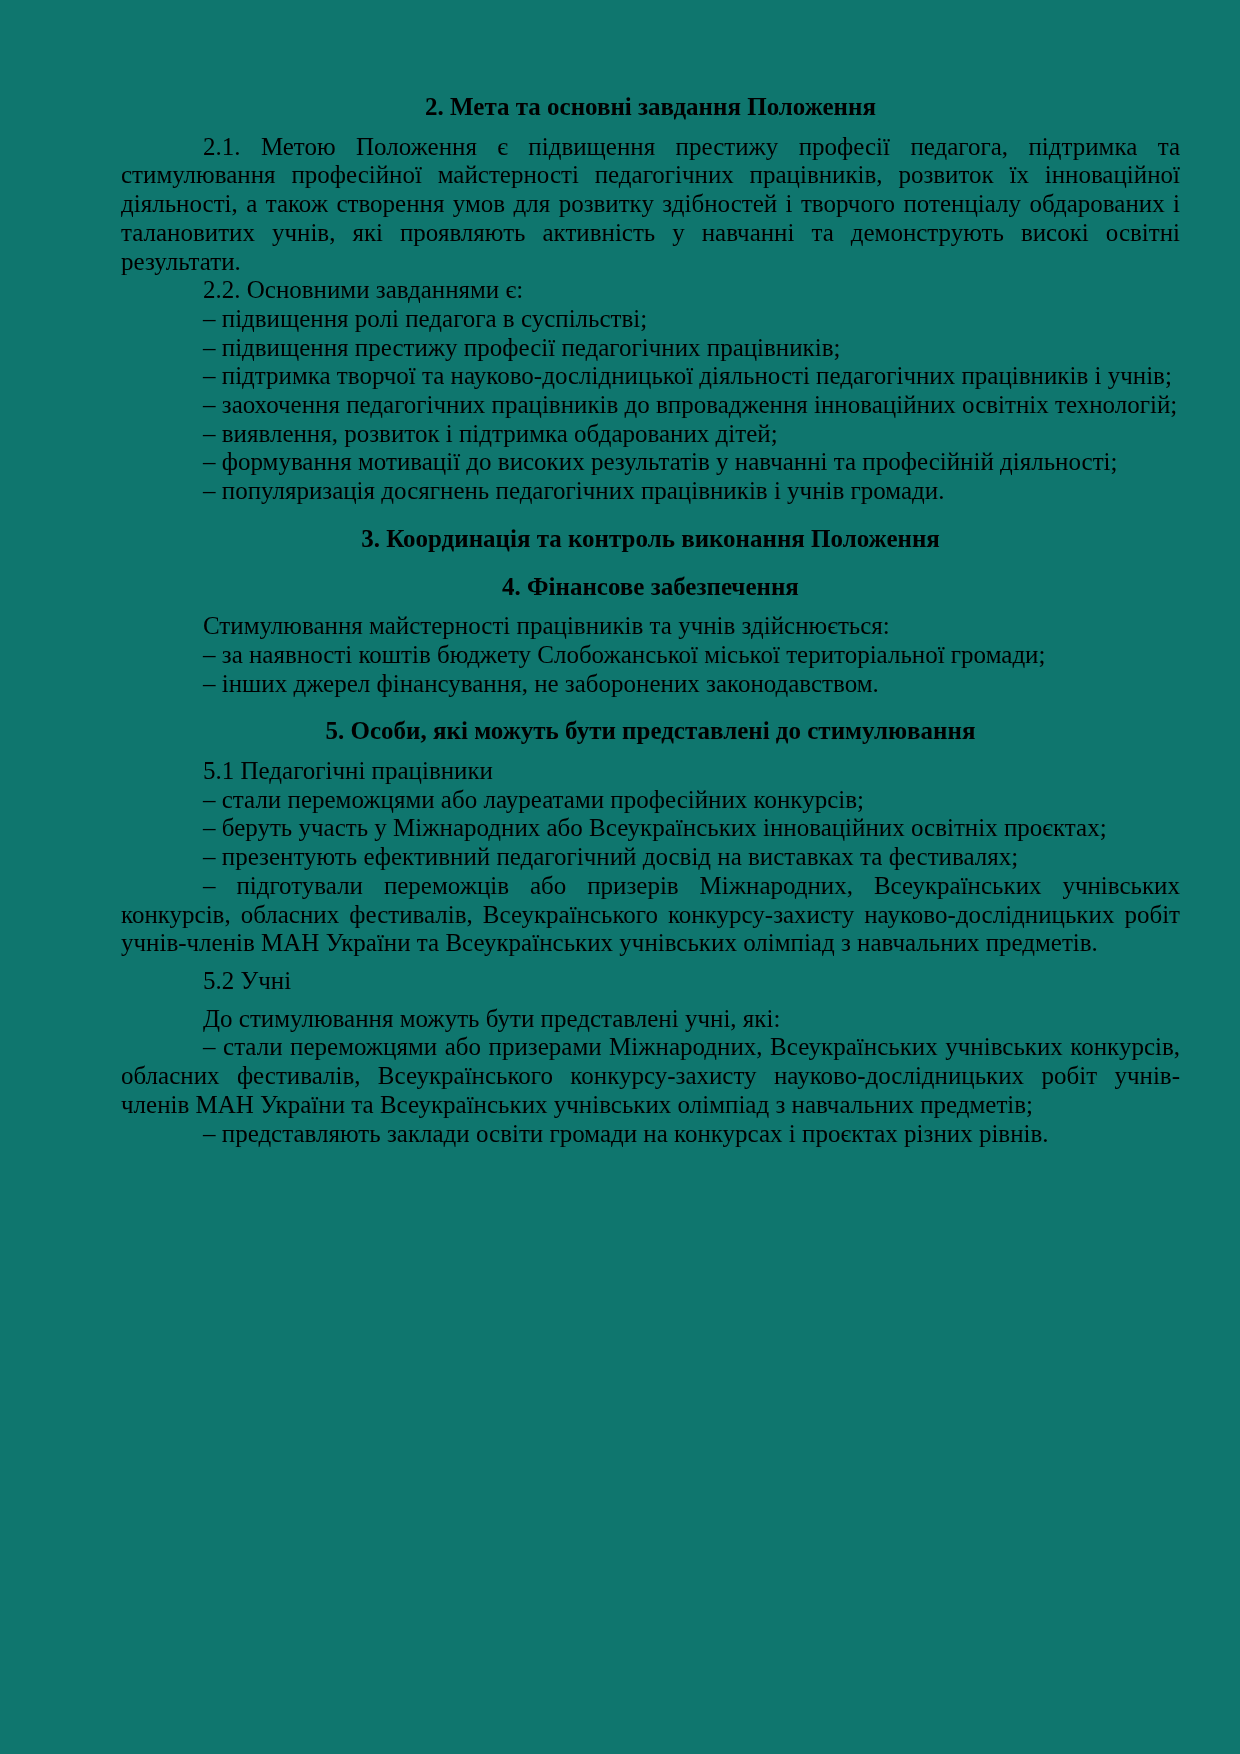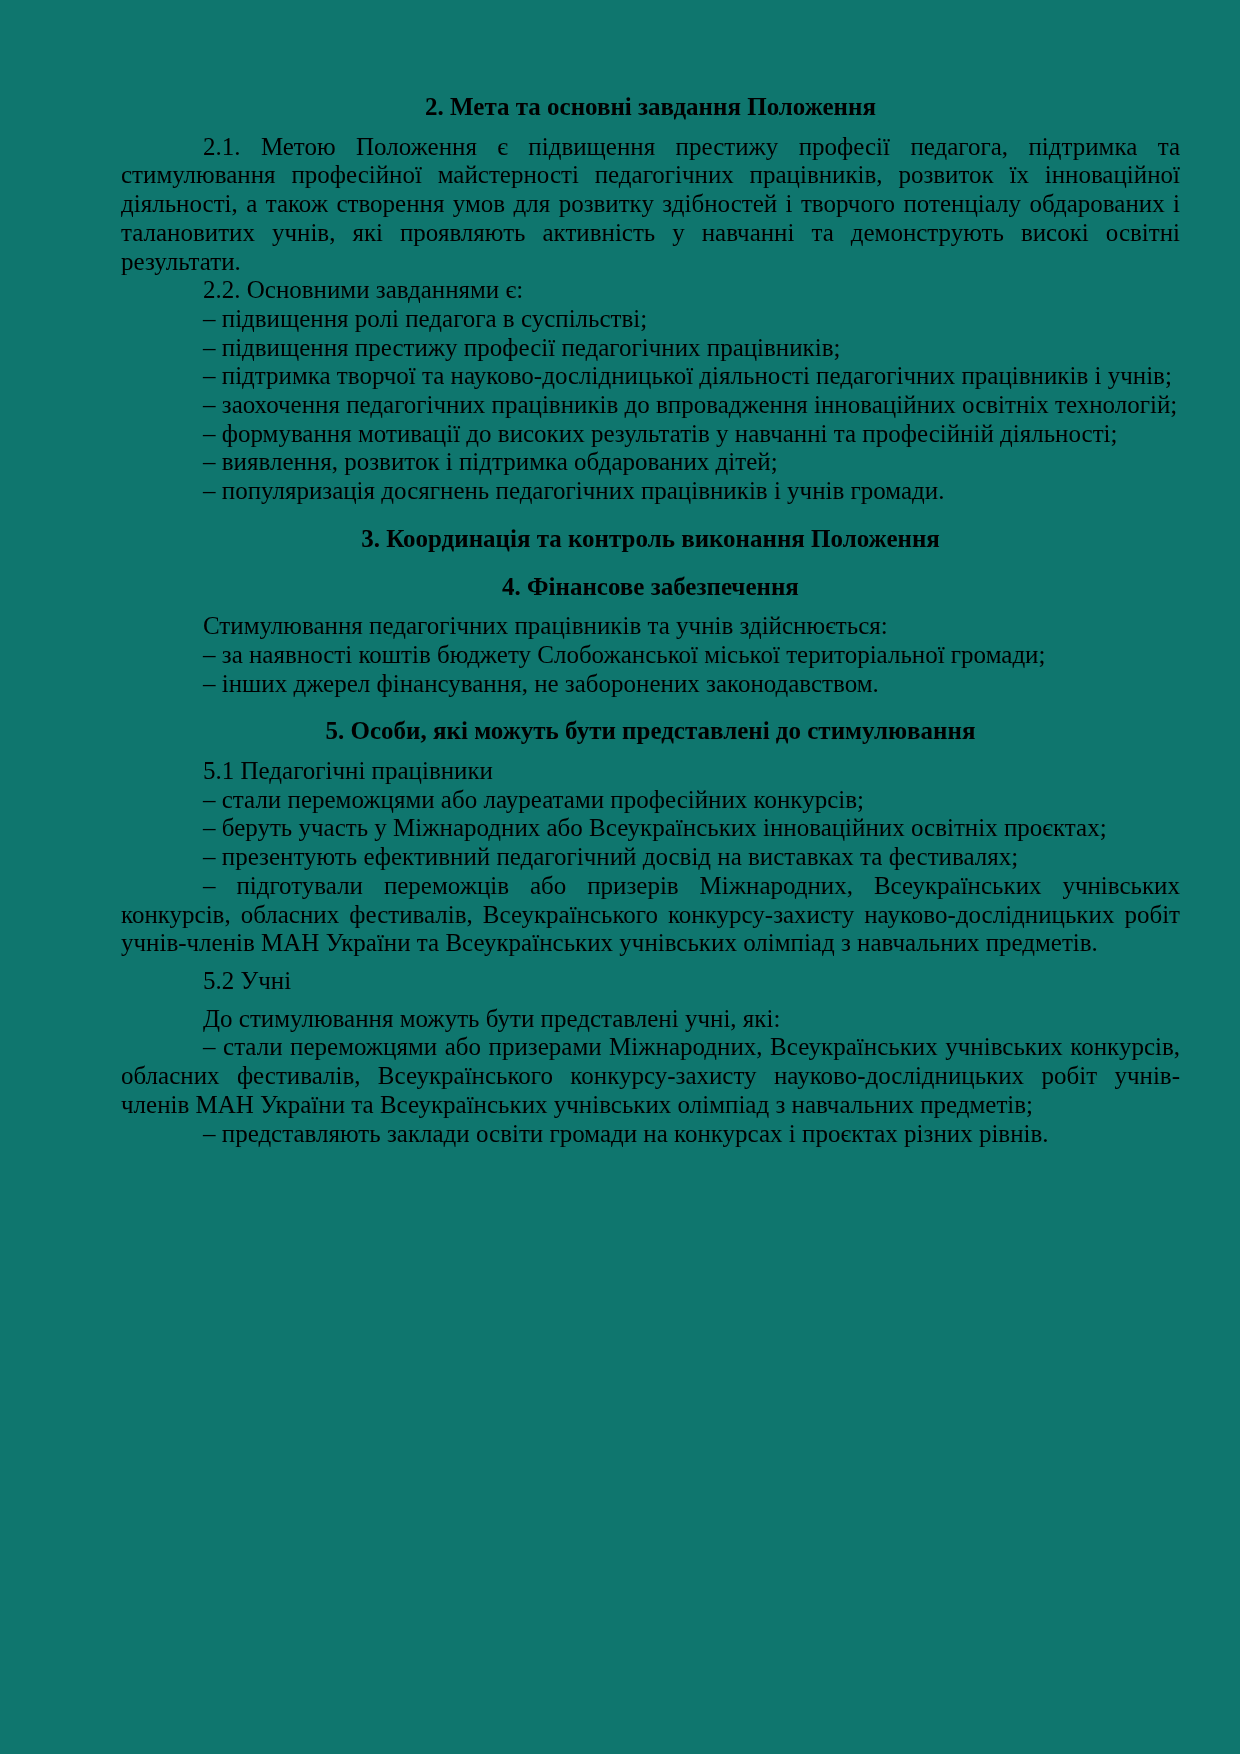--- a/index.html
+++ b/index.html
@@ -54,28 +54,28 @@
   <div class="content">
 
     <div class="h first">2. Мета та основні завдання Положення</div>
     <p class="p">2.1. Метою Положення є підвищення престижу професії педагога, підтримка та стимулювання професійної майстерності педагогічних працівників, розвиток їх інноваційної діяльності, а також створення умов для розвитку здібностей і творчого потенціалу обдарованих і талановитих учнів, які проявляють активність у навчанні та демонструють високі освітні результати.</p>
 
     <p class="p">2.2. Основними завданнями є:</p>
     <p class="li">– підвищення ролі педагога в суспільстві;</p>
     <p class="li">– підвищення престижу професії педагогічних працівників;</p>
     <p class="li">– підтримка творчої та науково-дослідницької діяльності педагогічних працівників і учнів;</p>
     <p class="li">– заохочення педагогічних працівників до впровадження інноваційних освітніх технологій;</p>
+    <p class="li">– виявлення, розвиток і підтримка обдарованих дітей;</p>
     <p class="li">– формування мотивації до високих результатів у навчанні та професійній діяльності;</p>
-    <p class="li">– виявлення, розвиток і підтримка обдарованих дітей;</p>
     <p class="li">– популяризація досягнень педагогічних працівників і учнів громади.</p>
 
     <div class="h">3. Координація та контроль виконання Положення</div>
 
     <div class="h">4. Фінансове забезпечення</div>
-    <p class="p">Стимулювання педагогічних працівників та учнів здійснюється:</p>
+    <p class="p">Стимулювання майстерності працівників та учнів здійснюється:</p>
     <p class="li">– за наявності коштів бюджету Слобожанської міської територіальної громади;</p>
     <p class="li">– інших джерел фінансування, не заборонених законодавством.</p>
 
     <div class="h">5. Особи, які можуть бути представлені до стимулювання</div>
     <p class="sub">5.1 Педагогічні працівники</p>
     <p class="li">– стали переможцями або лауреатами професійних конкурсів;</p>
     <p class="li">– беруть участь у Міжнародних або Всеукраїнських інноваційних освітніх проєктах;</p>
     <p class="li">– презентують ефективний педагогічний досвід на виставках та фестивалях;</p>
     <p class="li">– підготували переможців або призерів Міжнародних, Всеукраїнських учнівських конкурсів, обласних фестивалів, Всеукраїнського конкурсу-захисту науково-дослідницьких робіт учнів-членів МАН України та Всеукраїнських учнівських олімпіад з навчальних предметів.</p>
 

